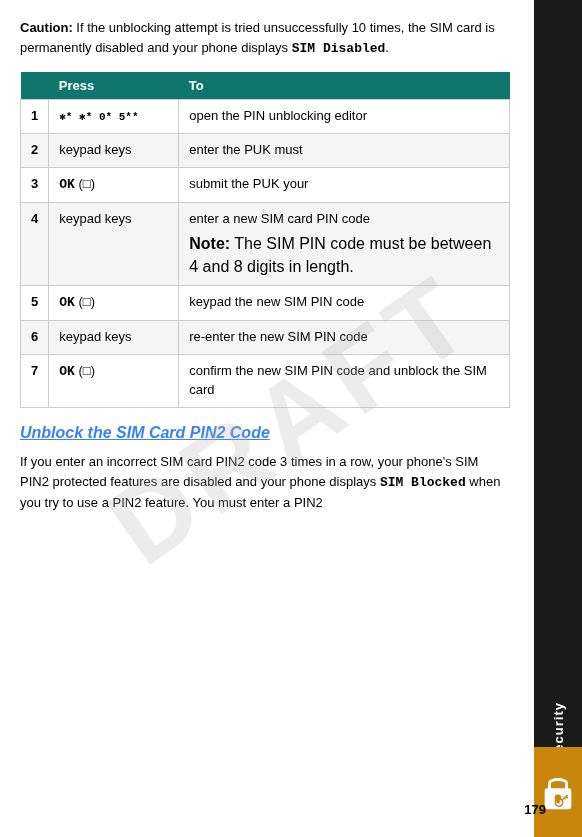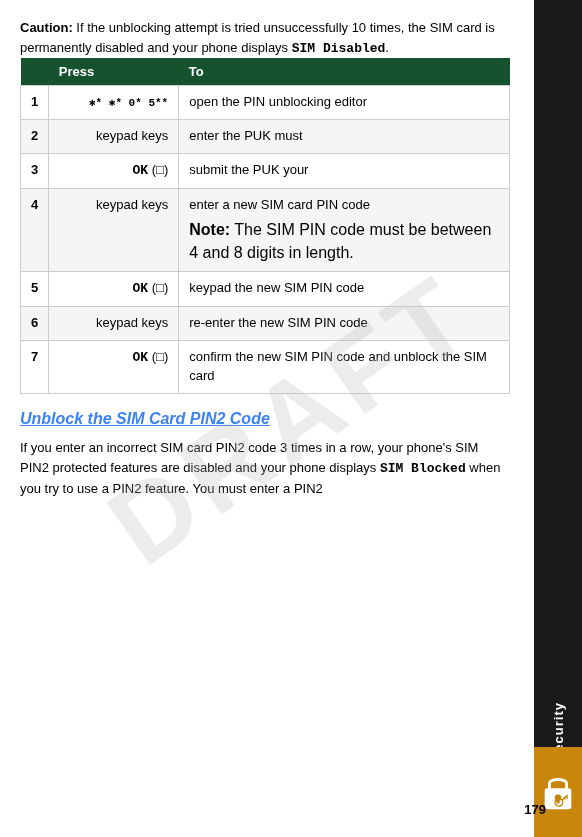--- a/index.html
+++ b/index.html
@@ -17,21 +17,21 @@
     .page-container {
       width: 582px;
       min-height: 837px;
       padding: 18px 20px 20px 20px;
       position: relative;
     }
 
     .caution-text {
       font-size: 13px;
       line-height: 1.5;
-      margin-bottom: 0;
+      margin-bottom: 14px;
       color: #000;
     }
 
     .caution-text strong {
       font-weight: bold;
     }
 
     .sim-disabled {
       font-family: 'Courier New', monospace;
       font-weight: bold;
@@ -55,21 +55,21 @@
     }
 
     
     .instruction-table {
       width: 100%;
       border-collapse: collapse;
       margin-bottom: 16px;
     }
 
     .instruction-table thead tr {
-      background-color: #14532d;
+      background-color: #0f766e;
       color: #ffffff;
     }
 
     .instruction-table thead th {
       padding: 6px 10px;
       text-align: left;
       font-size: 13px;
       font-weight: bold;
     }
 
@@ -92,21 +92,20 @@
     .step-num {
       font-weight: bold;
       text-align: center;
       width: 20px;
       white-space: nowrap;
     }
 
     .press-cell {
       width: 130px;
       vertical-align: top;
-      text-align: right;
     }
 
     .key-sequence {
       font-family: 'Courier New', monospace;
       font-size: 11px;
       font-weight: bold;
       white-space: nowrap;
     }
 
     .ok-key {

